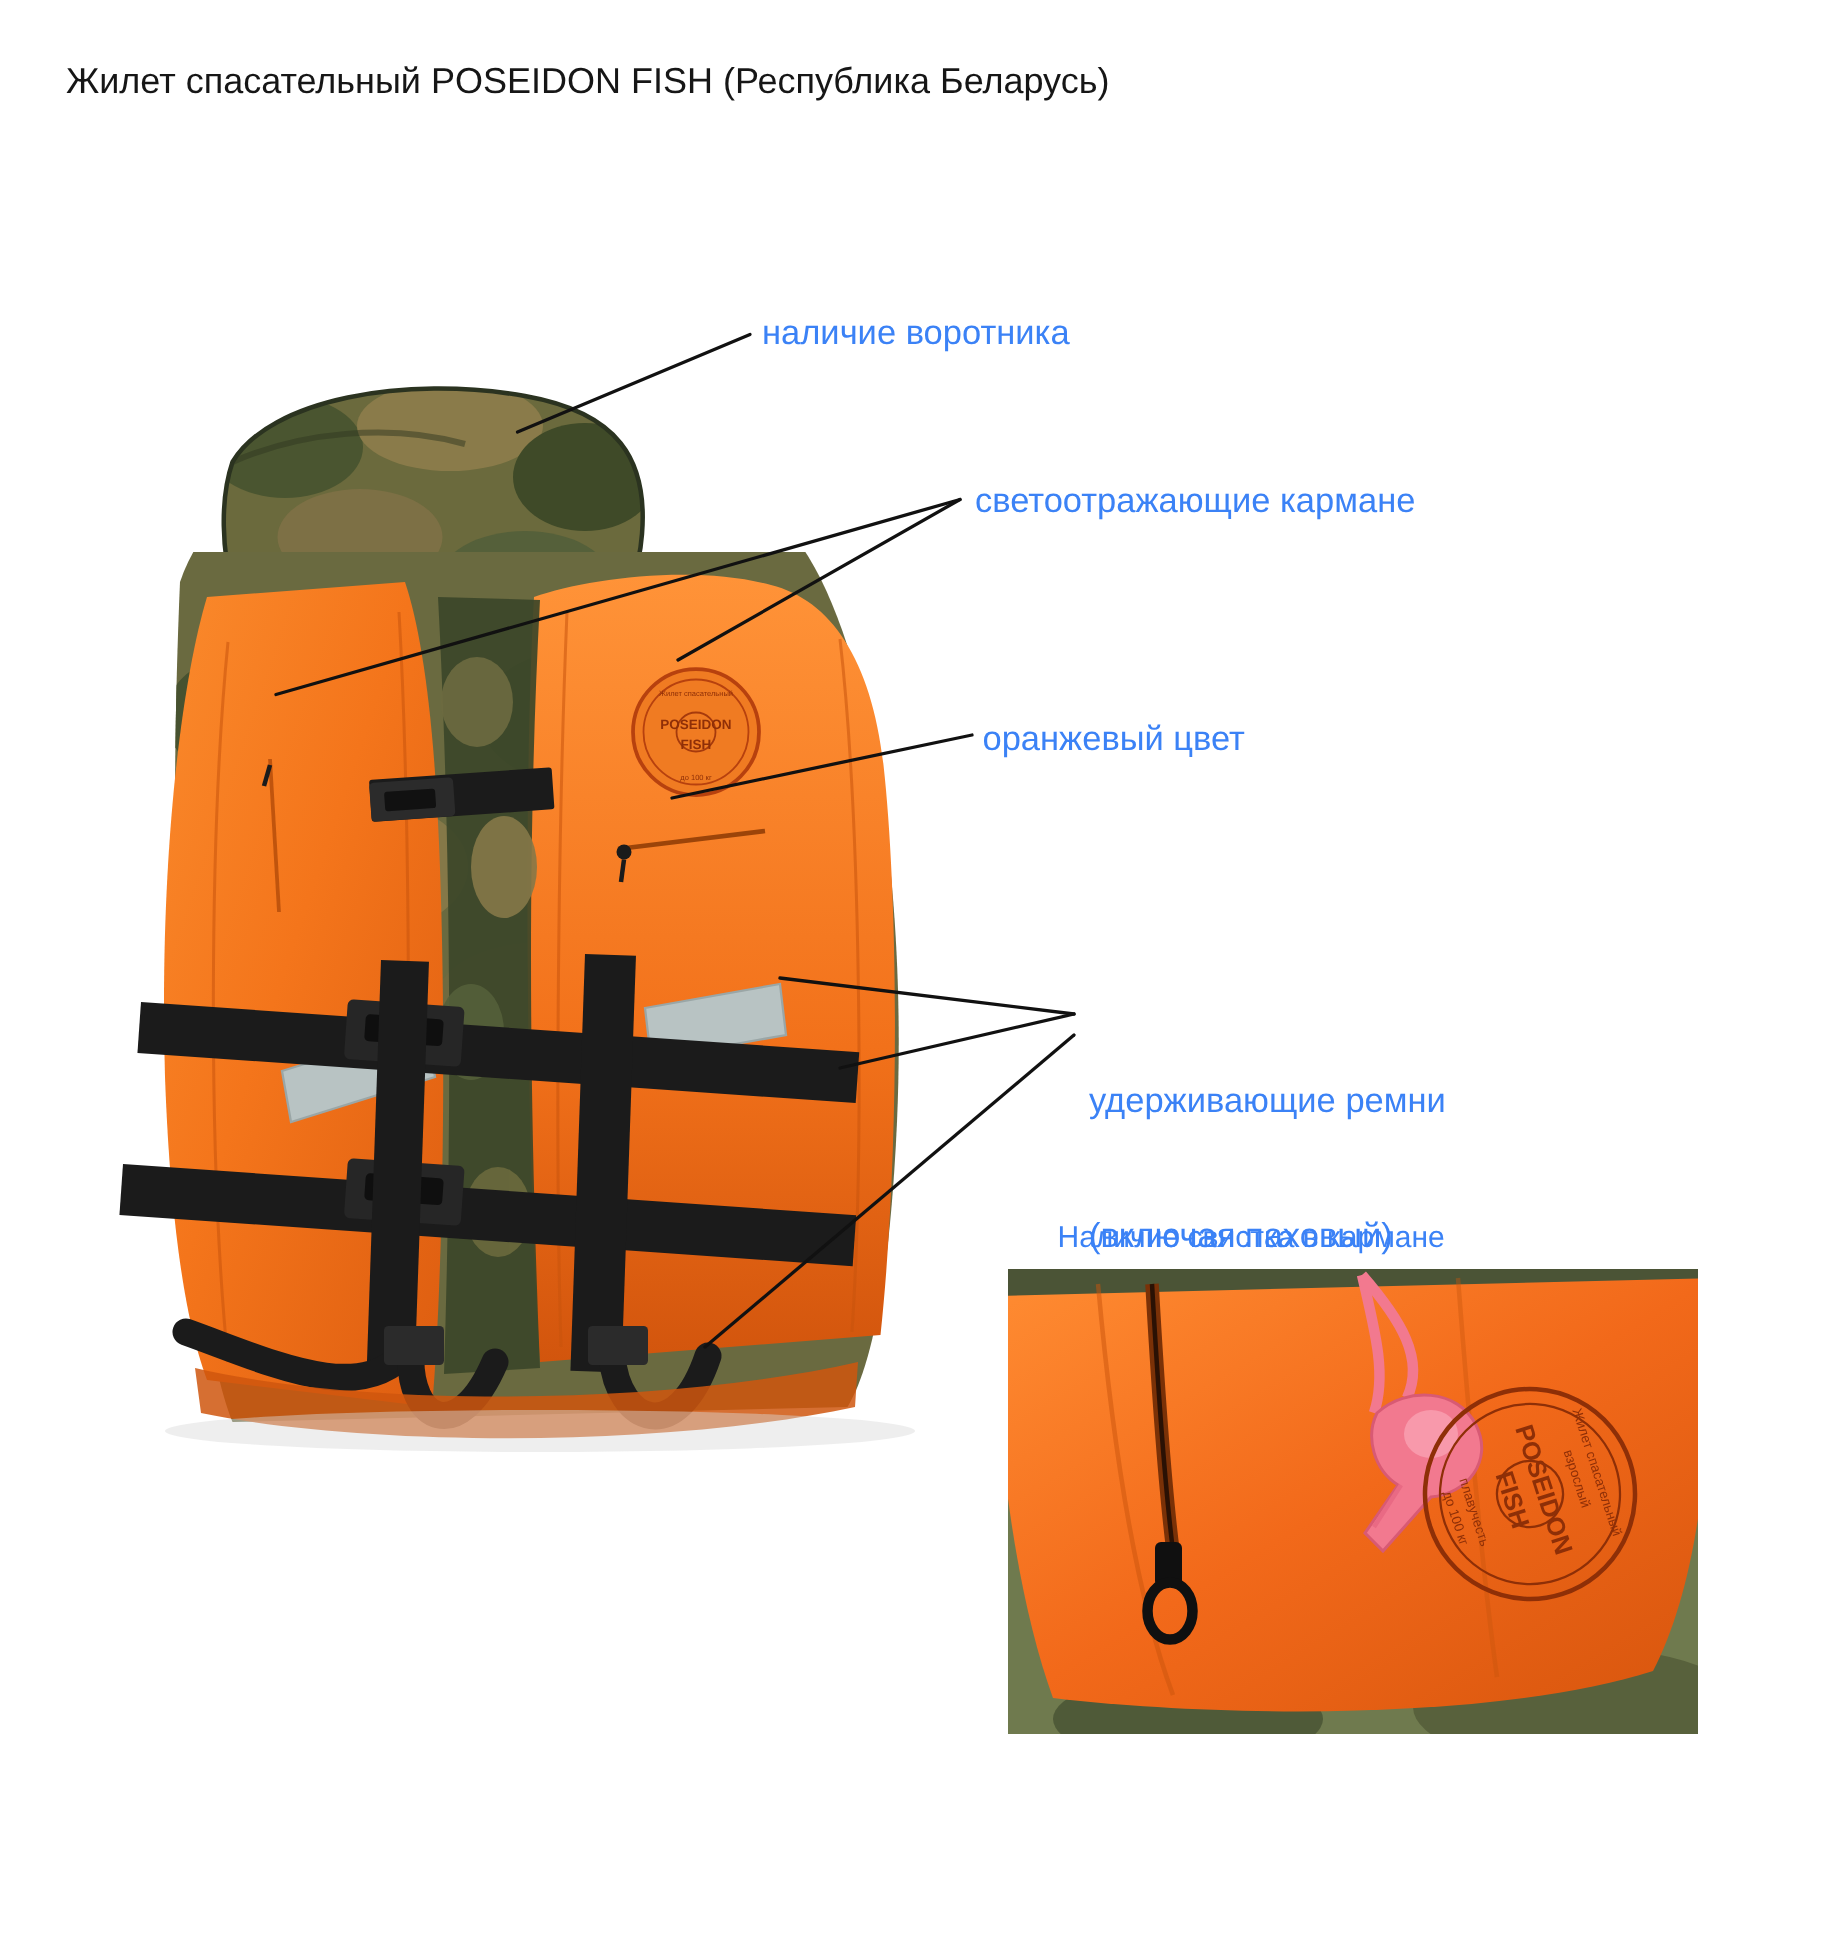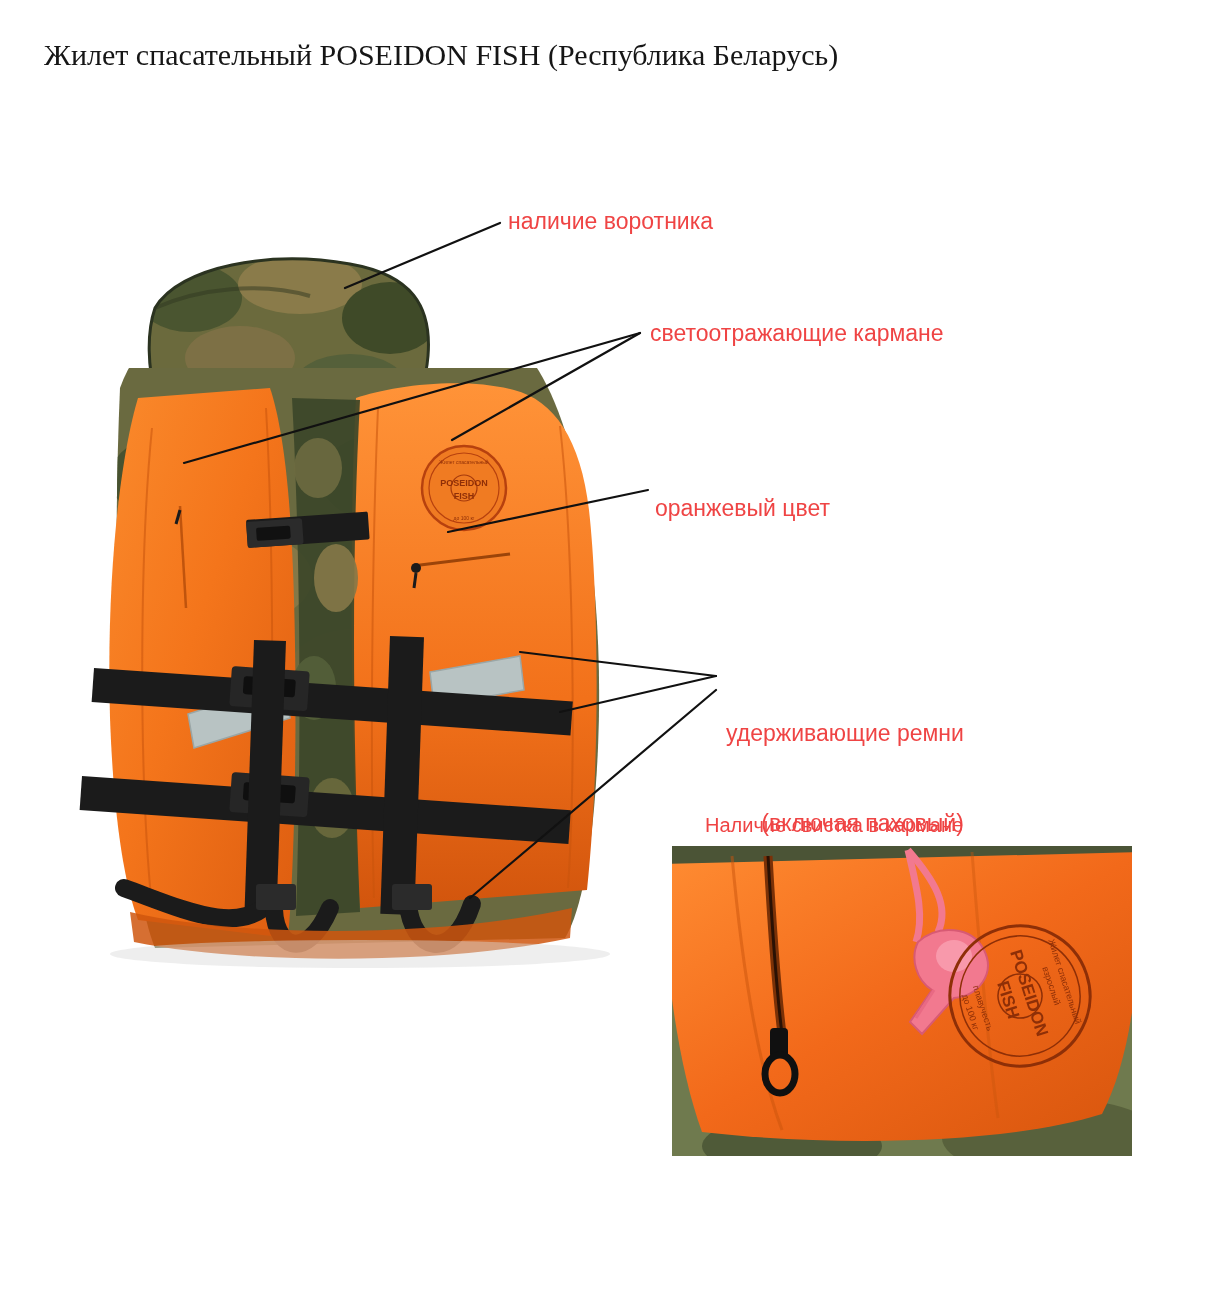--- a/index.html
+++ b/index.html
@@ -18,40 +18,38 @@
   }
 
   
   #heading {
     position: absolute;
     left: 44px;
     top: 36px;
     width: 1130px;
   }
   #heading .line {
-    font-size: 30px;
+    font-size: 24px;
     line-height: 38px;
     font-weight: 400;
     color: #161616;
     white-space: nowrap;
-    font-family: Liberation Serif, serif;
   }
 
   
   .annot {
     position: absolute;
     font-size: 23px;
     line-height: 30px;
-    color: #ef4444;
+    color: #3b82f6;
     white-space: pre;
-    text-align: right;
   }
   #label-collar     { left: 508px; top: 206px; }
   #label-reflect    { left: 650px; top: 318px; }
-  #label-orange     { left: 655px; top: 493px; }
+  #label-orange     { left: 655px; top: 477px; }
   #label-straps     { left: 726px; top: 658px; }
   #label-whistle    { left: 705px; top: 810px; font-size: 20px; }
 
   
   #leaders {
     position: absolute;
     left: 0; top: 0;
     width: 1218px;
     height: 1292px;
     pointer-events: none;

